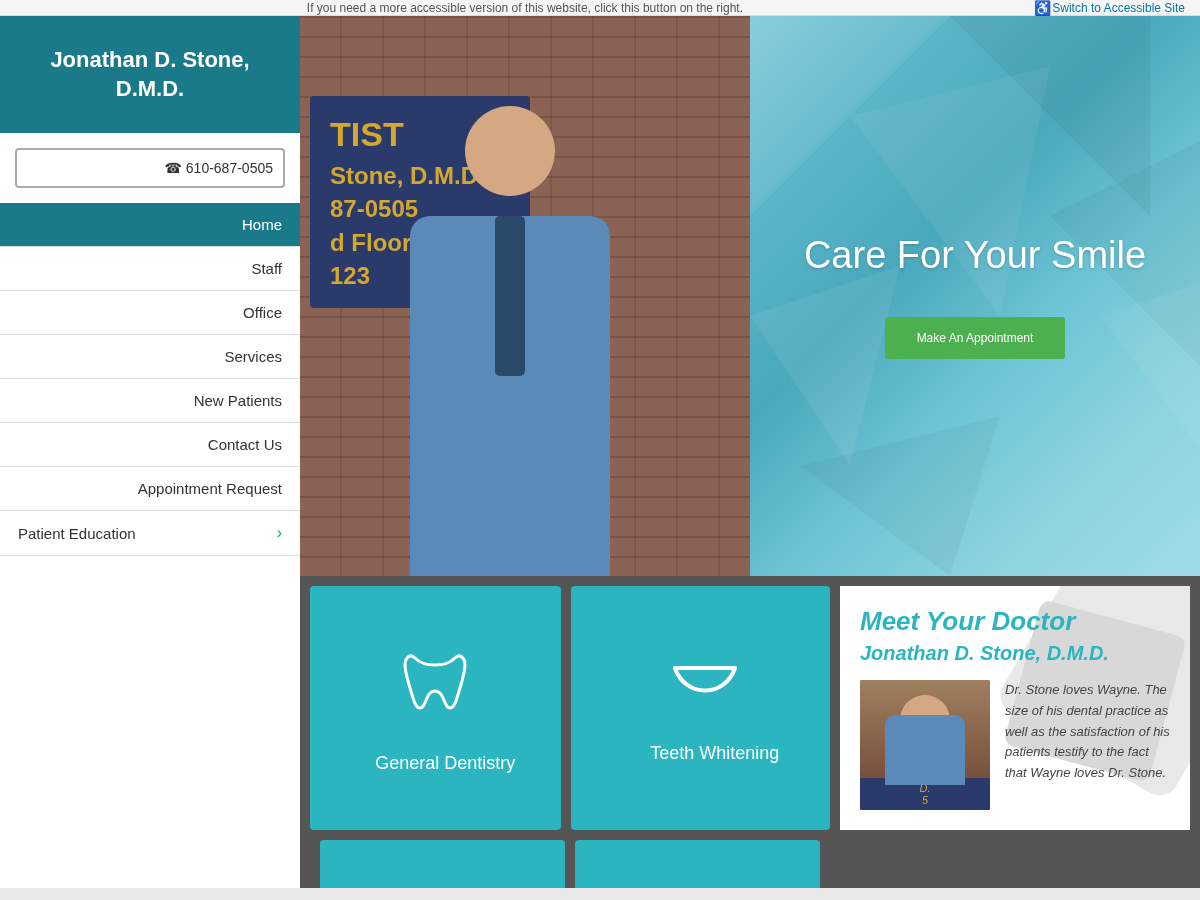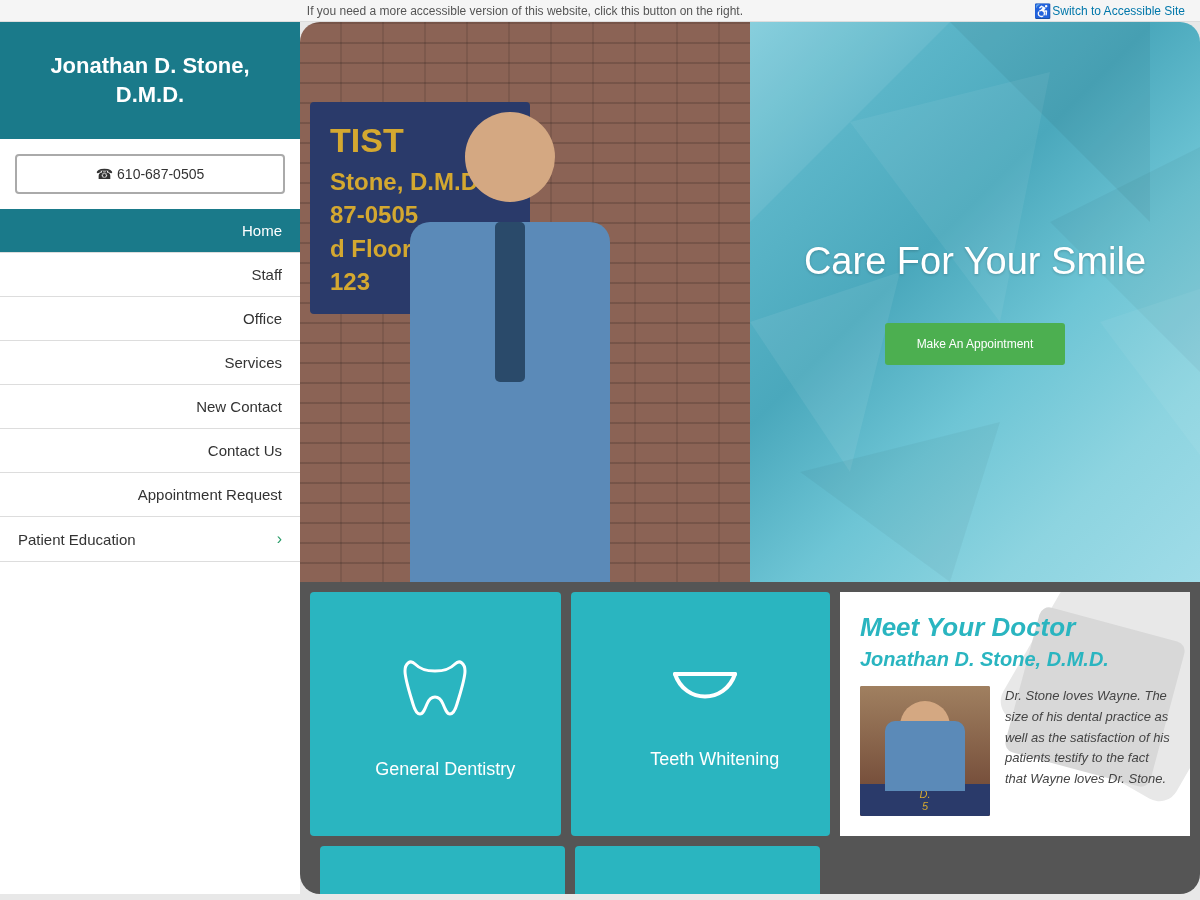--- a/index.html
+++ b/index.html
@@ -2,21 +2,21 @@
 <html><head>
   <meta charset="utf-8">
   <style>
     * { margin: 0; padding: 0; box-sizing: border-box; }
     body { font-family: Arial, sans-serif; background: #e8e8e8; width: 1200px; height: 900px; overflow: hidden; }
 
     
     .access-bar {
       background: #f5f5f5;
       border-bottom: 1px solid #ddd;
-      height: 22px;
+      height: 16px;
       display: flex;
       align-items: center;
       justify-content: flex-end;
       padding: 0 15px;
       font-size: 12px;
       color: #555;
     }
     .access-bar .access-text { flex: 1; text-align: center; }
     .access-link {
       color: #0077aa;
@@ -49,21 +49,21 @@
       padding: 30px 20px;
       font-size: 22px;
       font-weight: bold;
       line-height: 1.3;
     }
     .phone-btn {
       margin: 15px;
       border: 2px solid #aaa;
       border-radius: 4px;
       padding: 10px;
-      text-align: center;
+      text-align: right;
       font-size: 14px;
       color: #333;
       cursor: pointer;
       background: white;
     }
     .nav-menu { flex: 1; }
     .nav-item {
       display: flex;
       align-items: center;
       padding: 13px 18px;
@@ -79,21 +79,20 @@
       margin-left: auto;
       color: #2a9d6a;
       font-size: 16px;
     }
 
     
     .main {
       flex: 1;
       overflow-y: auto;
       background: #d946ef;
-      border-radius: 20px;
     }
 
     
     .hero {
       display: flex;
       height: 560px;
       position: relative;
     }
     .hero-photo {
       width: 450px;
@@ -323,21 +322,21 @@
       <div class="nav-item">
         <span>Staff</span>
       </div>
       <div class="nav-item">
         <span>Office</span>
       </div>
       <div class="nav-item">
         <span>Services</span>
       </div>
       <div class="nav-item">
-        <span>New Contact</span>
+        <span>New Patients</span>
       </div>
       <div class="nav-item">
         <span>Contact Us</span>
       </div>
       <div class="nav-item">
         <span>Appointment Request</span>
       </div>
       <div class="nav-item">
         <span>Patient Education</span>
         <span class="chevron">›</span>

